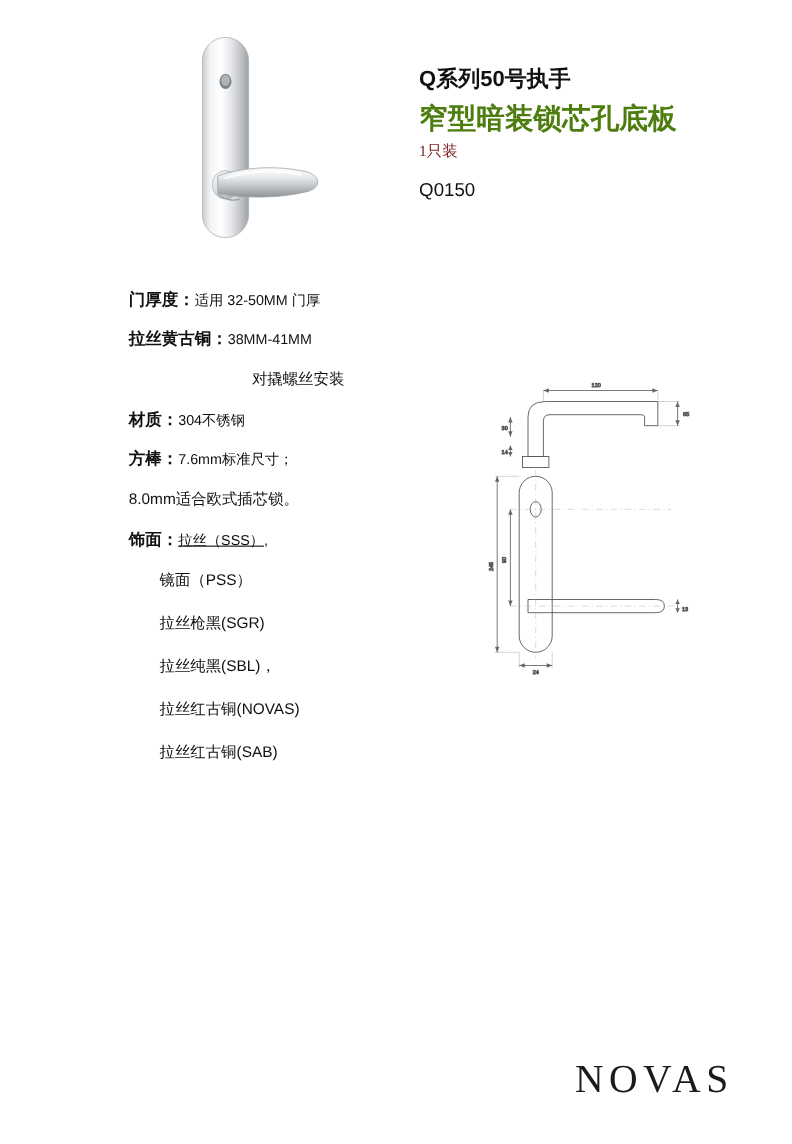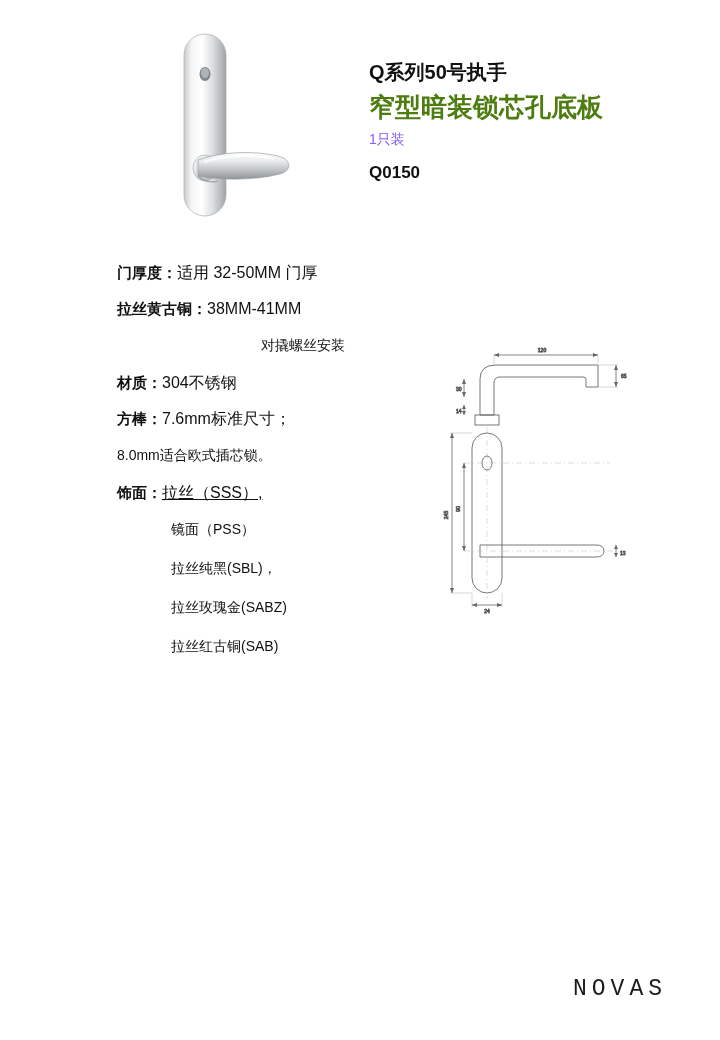--- a/index.html
+++ b/index.html
@@ -26,21 +26,21 @@
     position: absolute;
     left: 160px;
     top: 26px;
     width: 190px;
     height: 200px;
   }
 
   
   .header-block {
     position: absolute;
-    left: 369px;
+    left: 381px;
     top: 60px;
     width: 330px;
   }
   .header-line1 {
     font-size: 20px;
     font-weight: bold;
     color: #111;
     letter-spacing: 0px;
     line-height: 1.2;
     white-space: nowrap;
@@ -48,28 +48,29 @@
   .header-line2 {
     font-size: 26px;
     font-weight: bold;
     color: #4d7c0f;
     line-height: 1.25;
     margin-top: 7px;
     white-space: nowrap;
   }
   .header-line3 {
     font-size: 14px;
-    color: #8b5cf6;
+    color: #7f1d1d;
     line-height: 1.2;
     margin-top: 7px;
     white-space: nowrap;
+    font-family: Liberation Serif, serif;
   }
   .header-code {
     font-size: 17px;
-    font-weight: bold;
+    font-weight: normal;
     color: #111;
     margin-top: 16px;
     white-space: nowrap;
   }
 
   
   .specs {
     position: absolute;
     left: 117px;
     top: 265px;
@@ -79,40 +80,39 @@
     font-size: 14.5px;
     line-height: 1.0;
     margin-bottom: 20px;
     white-space: nowrap;
   }
   .spec-row .k {
     font-weight: bold;
     font-size: 15px;
   }
   .spec-row .v {
-    font-size: 16px;
+    font-size: 13px;
   }
   .spec-sub {
     font-size: 14px;
     margin-left: 112px;
     margin-bottom: 20px;
     white-space: nowrap;
-    text-align: center;
   }
   .spec-sub2 {
     font-size: 14px;
     margin-bottom: 20px;
     white-space: nowrap;
   }
   .finish-list {
     margin-top: 0px;
   }
   .finish-item {
     font-size: 14px;
-    margin-left: 54px;
+    margin-left: 28px;
     margin-bottom: 21px;
     white-space: nowrap;
   }
   .finish-first {
     display: inline;
     margin-left: 0;
     text-decoration: underline;
   }
 
   
@@ -122,25 +122,25 @@
     top: 335px;
     width: 260px;
     height: 290px;
   }
 
   
   .brand {
     position: absolute;
     right: 53px;
     bottom: 38px;
-    font-size: 23px;
+    font-size: 36px;
     letter-spacing: 5px;
     font-weight: 300;
     color: #1b1b1b;
-    font-family: Liberation Mono, monospace;
+    font-family: Liberation Serif, serif;
   }
 </style>
 </head>
 <body>
 
 <div class="page">
 
   <div class="product-image">
     <svg width="190" height="200" viewBox="0 0 190 200" xmlns="http://www.w3.org/2000/svg">
       <defs>
@@ -204,22 +204,23 @@
     <div class="spec-row">
       <span class="k">方棒：</span><span class="v">7.6mm标准尺寸；</span>
     </div>
     <div class="spec-sub2">8.0mm适合欧式插芯锁。</div>
 
     <div class="spec-row">
       <span class="k">饰面：</span><span class="v finish-first">拉丝（SSS）,</span>
     </div>
     <div class="finish-list">
       <div class="finish-item">镜面（PSS）</div>
+      <div class="finish-item">拉丝枪黑(SGR)</div>
       <div class="finish-item">拉丝纯黑(SBL)，</div>
-      <div class="finish-item">拉丝玫瑰金(SABZ)</div>
+      <div class="finish-item">拉丝红古铜(NOVAS)</div>
       <div class="finish-item">拉丝红古铜(SAB)</div>
     </div>
   </div>
 
   <div class="drawing">
     <svg width="260" height="290" viewBox="0 0 260 290" xmlns="http://www.w3.org/2000/svg" stroke="#555" fill="none" stroke-width="0.8" font-family="Liberation Sans, sans-serif" font-size="5">
 
       <path d="M60 80 L60 44 Q60 30 76 30 L178 30 L178 52 L166 52 L166 44 Q166 42 163 42 L80 42 Q74 42 74 48 L74 80 Z" stroke="#555" fill="none"></path>
 
       <rect x="55" y="80" width="24" height="10" stroke="#555" fill="none"></rect>

